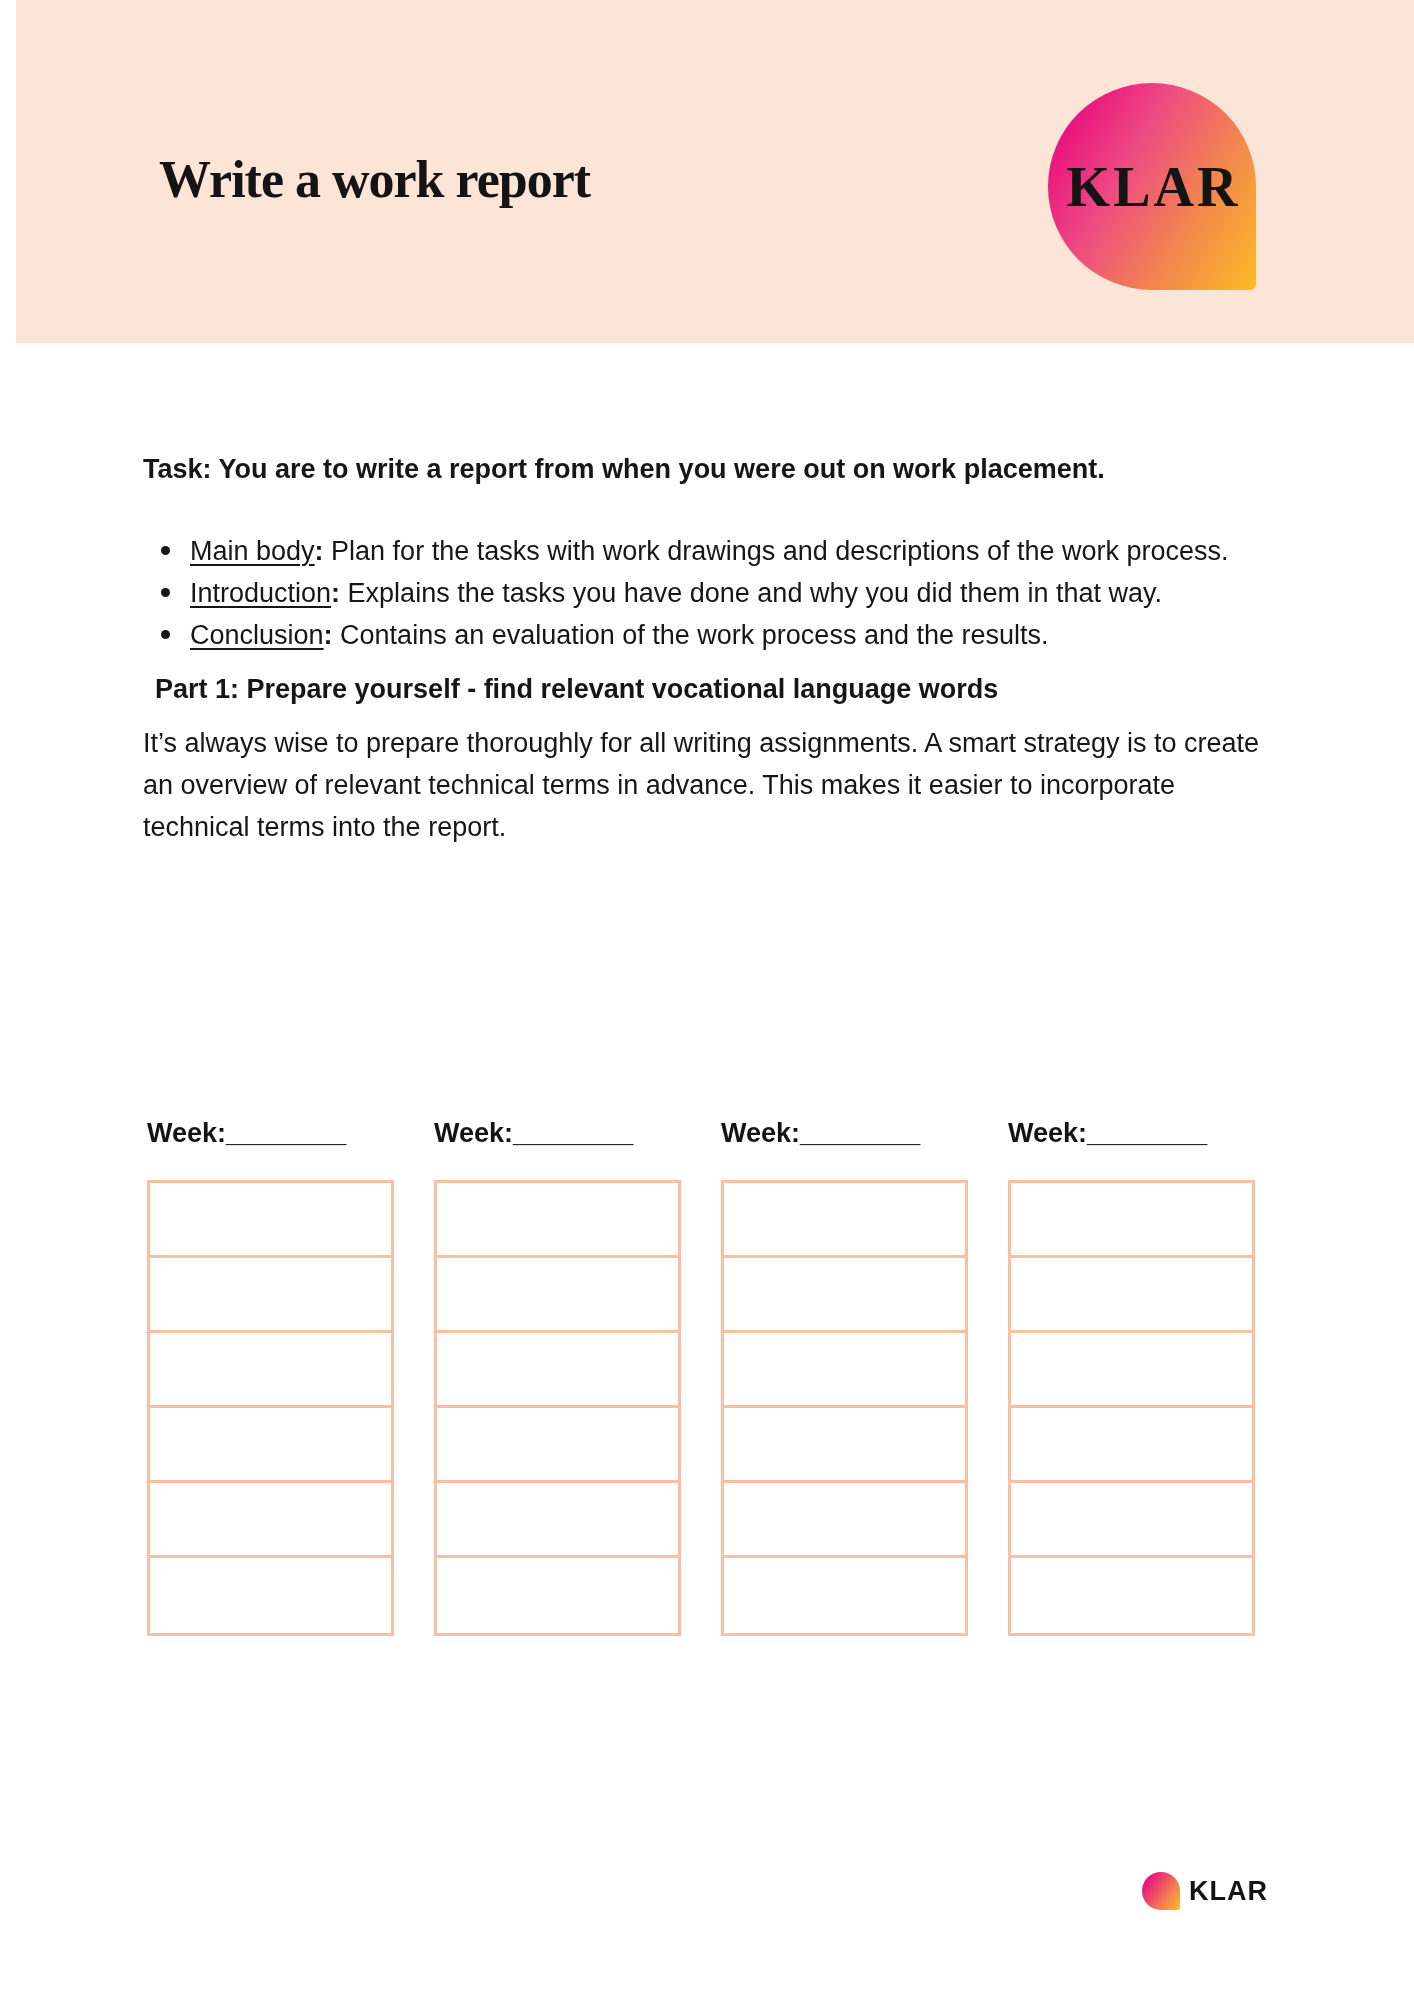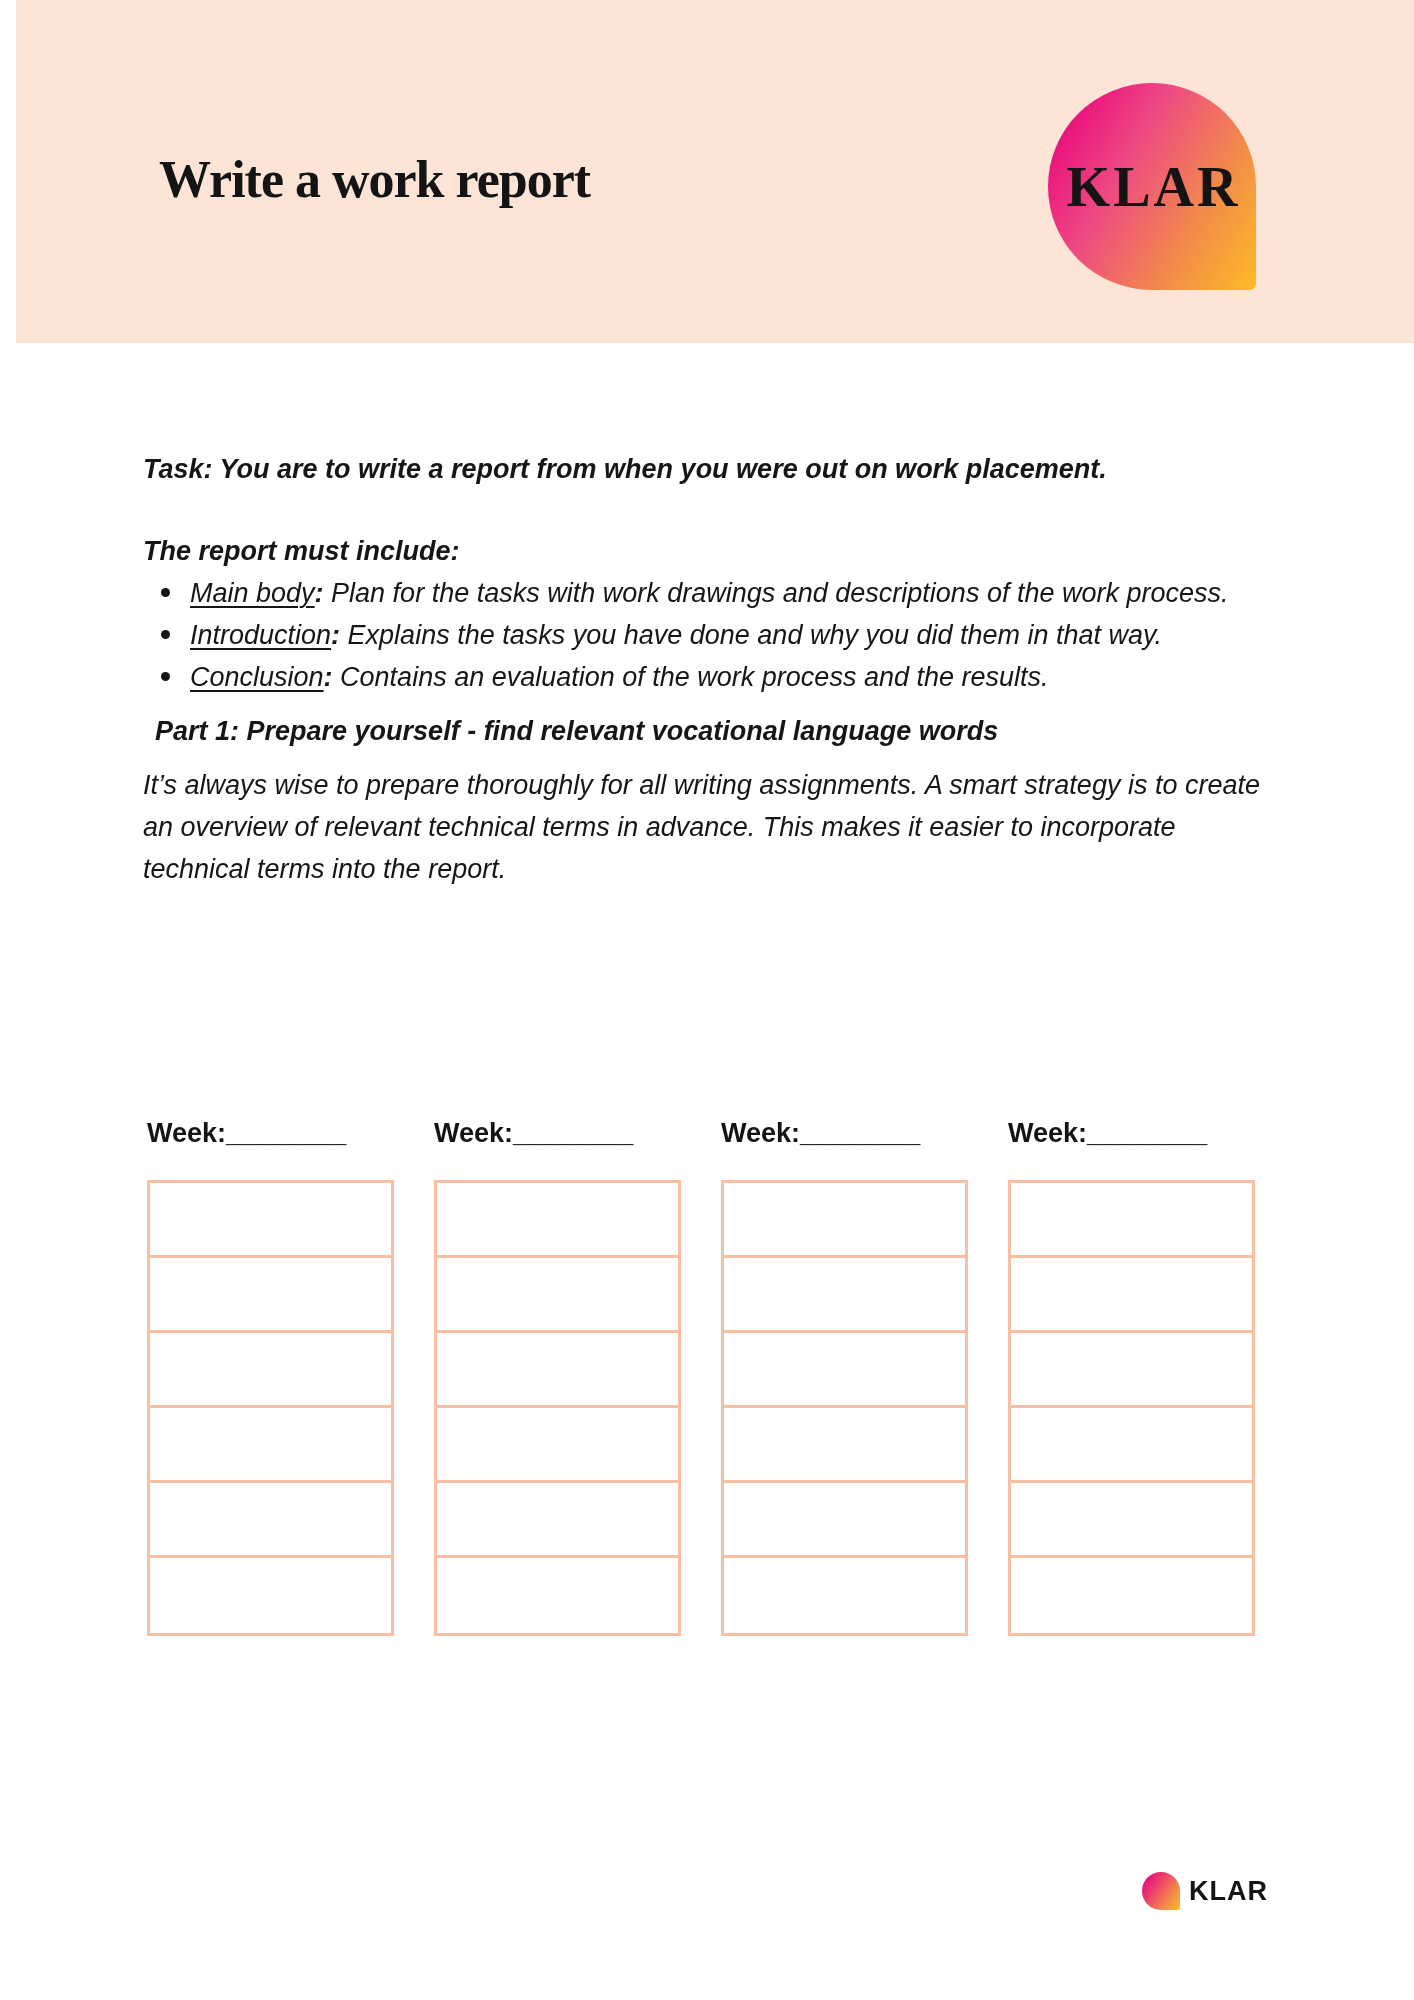--- a/index.html
+++ b/index.html
@@ -51,21 +51,20 @@
   }
 
   
   .content {
     position: absolute;
     left: 143px; top: 448px;
     width: 1130px;
     font-size: 27px;
     line-height: 42px;
     color: #161616;
-    font-style: italic;
   }
   .task { margin: 0 0 40px 0; font-weight: 700; }
   .include-head { margin: 0; font-weight: 700; }
   ul.reqs { list-style: none; margin: 0; padding: 0; }
   ul.reqs li { position: relative; padding-left: 47px; }
   ul.reqs li .bullet-dot {
     position: absolute;
     left: 18px; top: 16px;
     width: 9px; height: 9px;
     border-radius: 50%;
@@ -128,21 +127,20 @@
   <header class="band">
     <h1 class="title">Write a work report</h1>
     <div class="logo-big">
       <span class="logo-big-text">KLAR</span>
     </div>
   </header>
 
   <main class="content">
     <p class="task">Task: You are to write a report from when you were out on work placement.</p>
 
-    <p class="include-head">The report must include:</p>
 
     <ul class="reqs">
       <li>
         <span class="bullet-dot"></span><span class="u">Main body</span><span class="colon">:</span><span> Plan for the tasks with work drawings and descriptions of the work process.</span>
       </li>
       <li>
         <span class="bullet-dot"></span><span class="u">Introduction</span><span class="colon">:</span><span> Explains the tasks you have done and why you did them in that way.</span>
       </li>
       <li>
         <span class="bullet-dot"></span><span class="u">Conclusion</span><span class="colon">:</span><span> Contains an evaluation of the work process and the results.</span>

